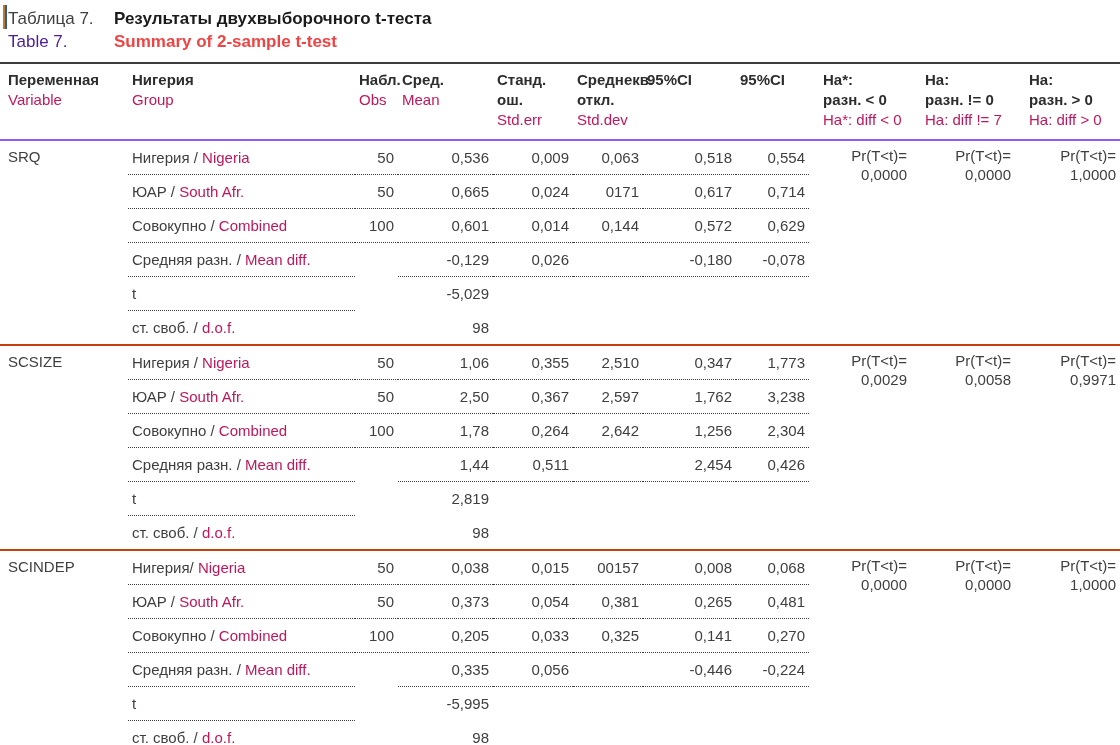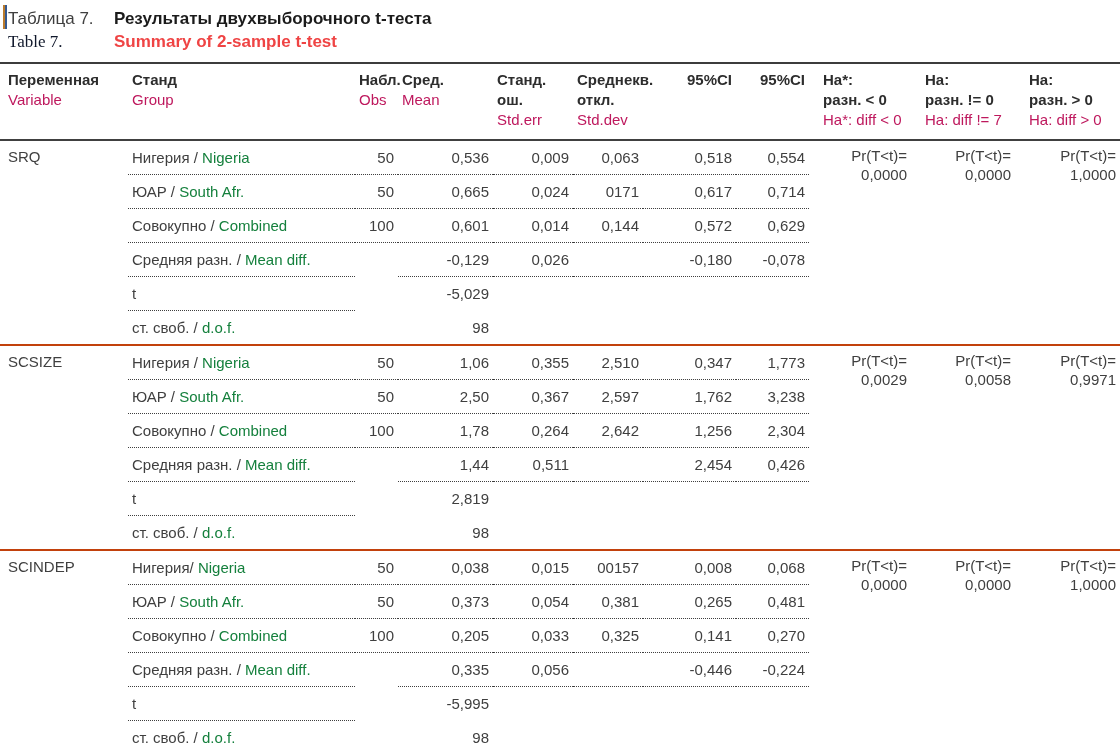--- a/index.html
+++ b/index.html
@@ -11,43 +11,43 @@
   }
   
   .edge-artifact { position:absolute; left:3px; top:5px; width:4px; height:24px; display:flex; }
   .edge-artifact .a1 { width:2px; background:#bb7b2c; }
   .edge-artifact .a2 { width:2px; background:#35598f; }
 
   .titleblock { padding:7px 0 9px 8px; border-bottom:2px solid #3c3c3c; }
   .t-row { display:flex; font-size:17px; line-height:23px; }
   .t-label { width:106px; flex:none; }
   .t-label.ru { color:#3f3f3f; }
-  .t-label.en { color:#0f172a;font-family:Liberation Serif, serif; }
+  .t-label.en { color:#4c1d95; }
   .t-main.ru { font-weight:bold; color:#1b1b1b; }
   .t-main.en { font-weight:bold; color:#ef4444; }
 
   table { border-collapse:collapse; table-layout:fixed; width:1120px; }
-  thead tr { border-bottom:2px solid #404040;margin-left:18px; }
+  thead tr { border-bottom:2px solid #8b5cf6;margin-left:18px; }
   tbody { border-bottom:2px solid #c2410c; }
   tbody.last { border-bottom:none; }
 
   th { text-align:left; vertical-align:top; padding:6px 4px 10px 4px; font-size:15px; font-weight:normal; }
   th .hr { color:#2d2d2d; font-weight:bold; line-height:20px; white-space:nowrap; }
   th .he { color:#be185d; line-height:19px; white-space:nowrap; }
   th.h-var { padding-left:8px; }
-  th.h-ci { text-align:right; }
+  th.h-ci { text-align:left; }
   th.h-ha { padding-left:14px; }
 
   td { padding:0 4px; height:33px; font-size:15px; vertical-align:middle; }
   td.num { text-align:right; }
   td.dot { border-bottom:1px dotted #3f3f3f; }
   td.var { vertical-align:top; padding:7px 4px 0 8px; }
   td.ha  { vertical-align:top; padding:5px 4px 0 14px; line-height:19px;text-align:right; }
   .ru-part { color:#3f3f3f; }
-  .en-part { color:#15803d; }
+  .en-part { color:#be185d; }
 </style>
 </head>
 <body>
 
 <div class="edge-artifact">
     <div class="a1"></div>
     <div class="a2"></div>
   </div>
 
 <div class="titleblock">
@@ -75,21 +75,21 @@
       <col style="width:104px">
       <col style="width:105px">
   </colgroup>
   <thead>
     <tr>
       <th class="h-var">
           <div class="hr">Переменная</div>
           <div class="he">Variable</div>
         </th>
       <th>
-          <div class="hr">Станд</div>
+          <div class="hr">Нигерия</div>
           <div class="he">Group</div>
         </th>
       <th>
           <div class="hr">Набл.</div>
           <div class="he">Obs</div>
         </th>
       <th>
           <div class="hr">Сред.</div>
           <div class="he">Mean</div>
         </th>

